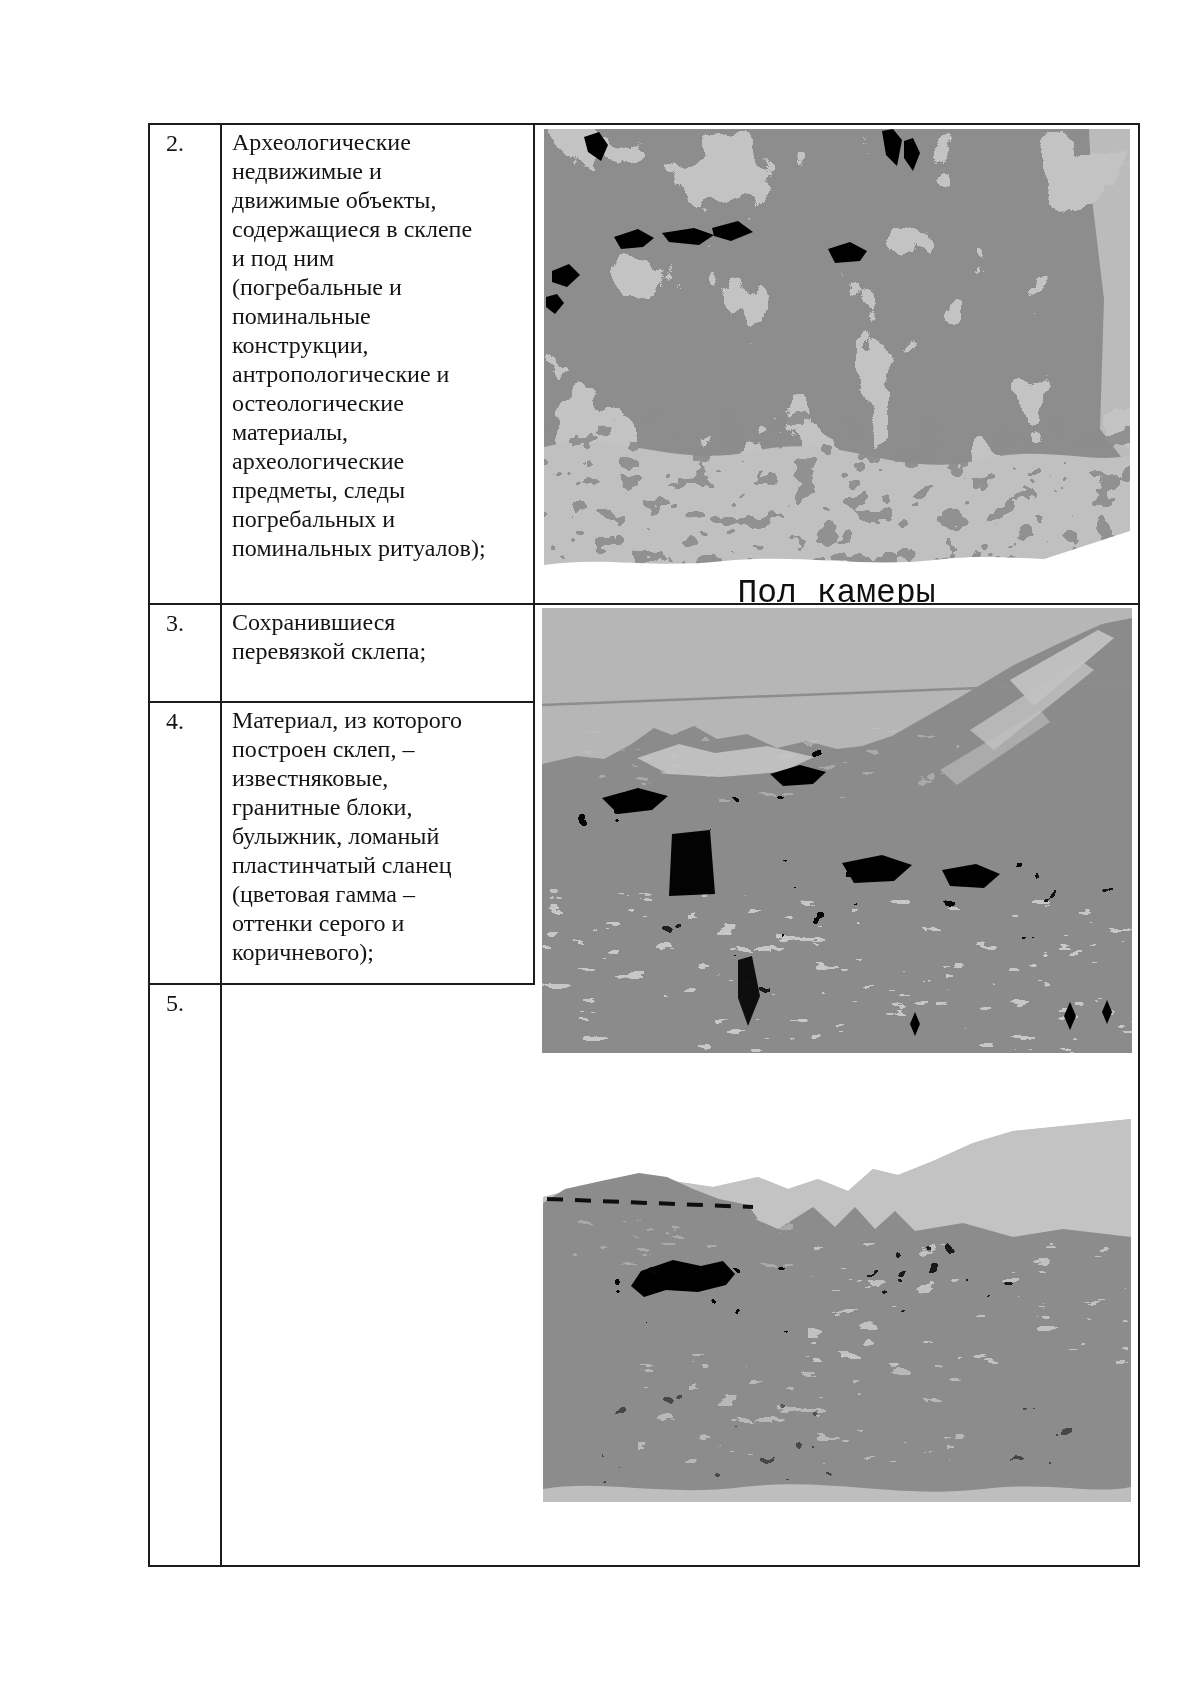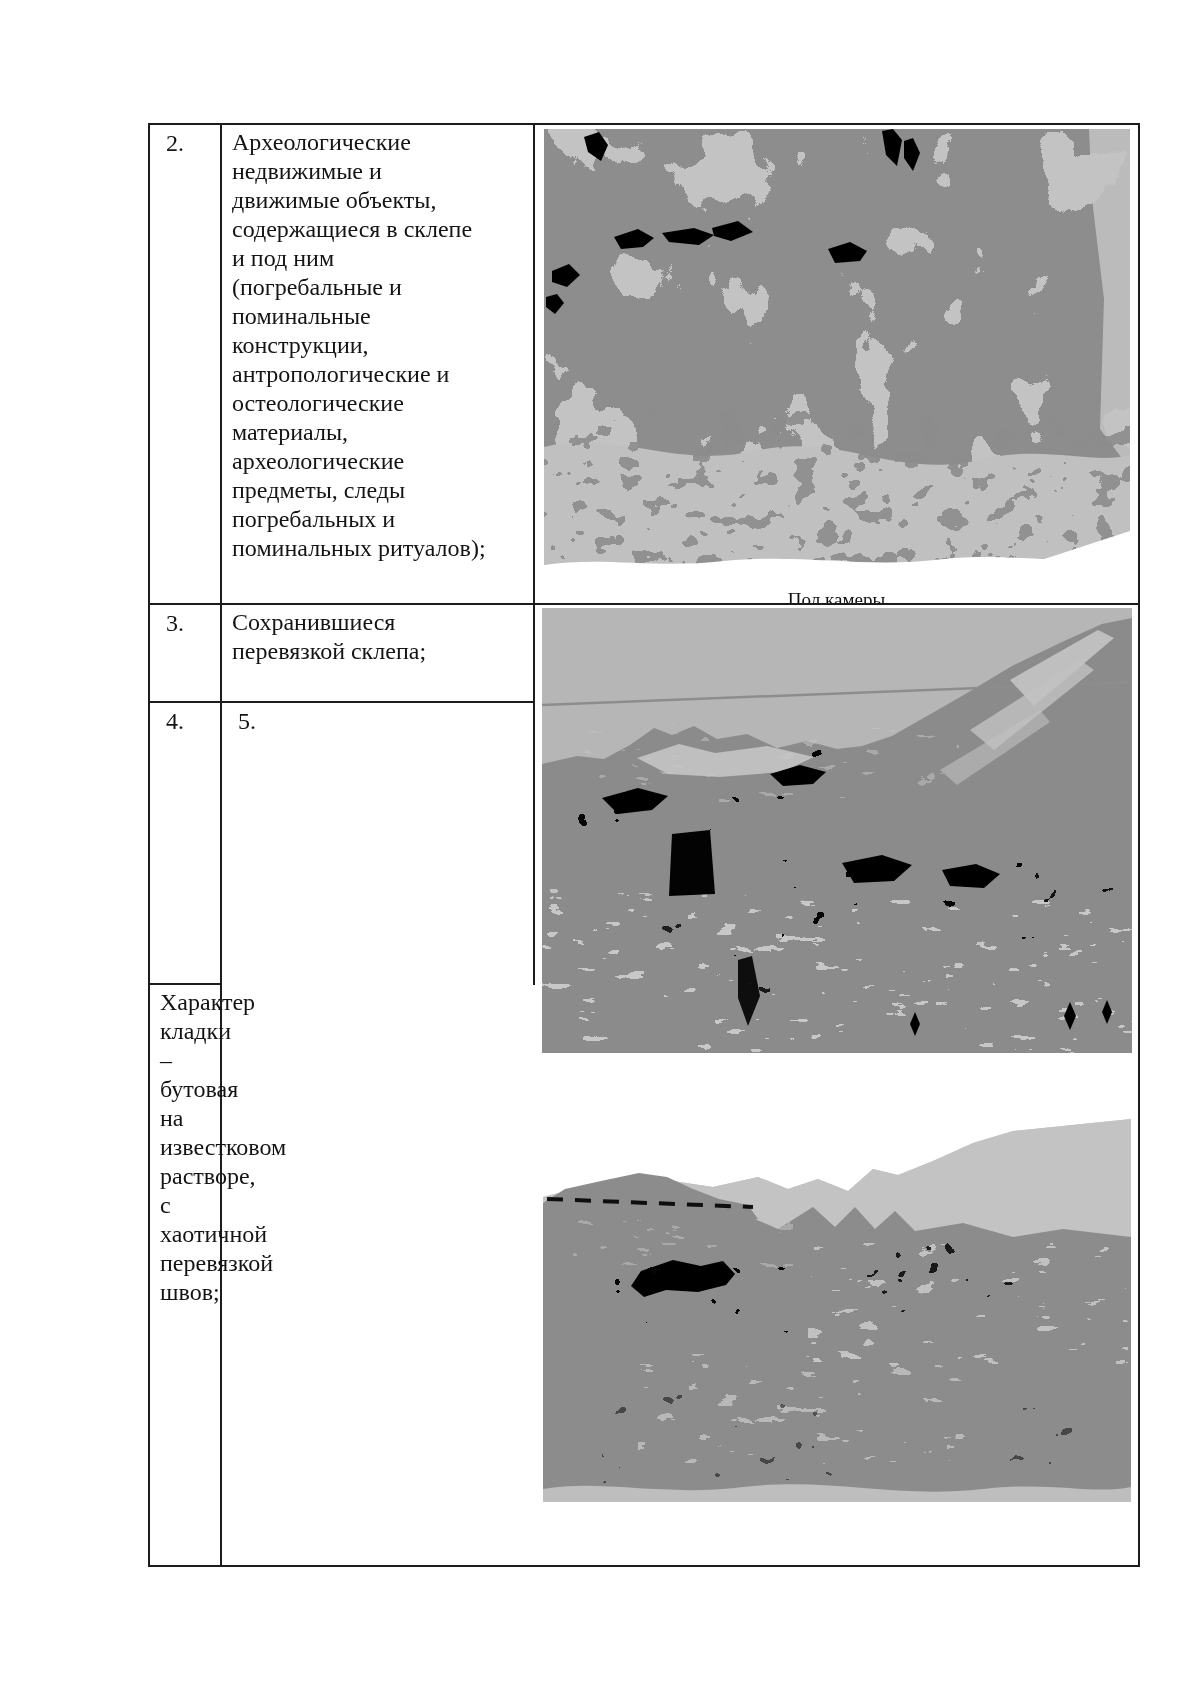--- a/index.html
+++ b/index.html
@@ -26,23 +26,24 @@
   .h{border-bottom:2px solid #1c1c1c;}
   .num-cell{padding:4px 0 0 16px;}
   .text-cell{padding:3px 6px 12px 10px;white-space:pre-line;}
   .photo-cell{position:relative;overflow:hidden;}
   .photo-cell-merged{grid-row:2/5;grid-column:3;}
   .ph{display:block;margin:4px auto 0;}
   .ph2{margin-top:3px;}
   .ph3{margin-top:26px;}
   .caption{
     text-align:center;
-    font-size:19px;line-height:30px;
-    margin-top:16px;
+    font-size:33px;line-height:30px;
+    margin-top:10px;
     color:#101010;
+    font-family:Liberation Mono, monospace;
   }
   .defs-holder{position:absolute;width:0;height:0;overflow:hidden;}
 </style>
 </head>
 <body>
 
 <svg class="defs-holder" aria-hidden="true">
   <defs>
     <filter id="f-blobs" x="-5%" y="-5%" width="110%" height="110%" color-interpolation-filters="sRGB">
       <feTurbulence type="fractalNoise" baseFrequency="0.013 0.011" numOctaves="4" seed="7"></feTurbulence>
@@ -169,23 +170,28 @@
         <rect x="250" y="165" width="220" height="75" filter="url(#f-speck)" opacity="0.85"></rect>
         <rect x="70" y="320" width="220" height="80" filter="url(#f-speck)" opacity="0.5"></rect>
         <rect x="420" y="330" width="150" height="70" filter="url(#f-speck)" opacity="0.5"></rect>
         <path d="M0,410 C60,400 120,418 200,408 C290,398 350,420 440,410 C510,402 550,416 588,408 L588,423 L0,423 Z" fill="#c3c3c3" opacity="0.9"></path>
       </svg>
     </div>
 
     <div class="cell v h num-cell">
       <span>4.</span>
     </div>
+    <div class="cell v h text-cell">Материал, из которого
+построен склеп, –
+известняковые,
+гранитные блоки,
+булыжник, ломаный
+пластинчатый сланец
+(цветовая гамма –
+оттенки серого и
+коричневого);</div>
 
     <div class="cell v num-cell">
       <span>5.</span>
     </div>
-    <div class="cell v text-cell">Характер кладки –
-бутовая на известковом
-растворе, с хаотичной
-перевязкой швов;</div>
 
   </div>
 </div>
 
 </body></html>

